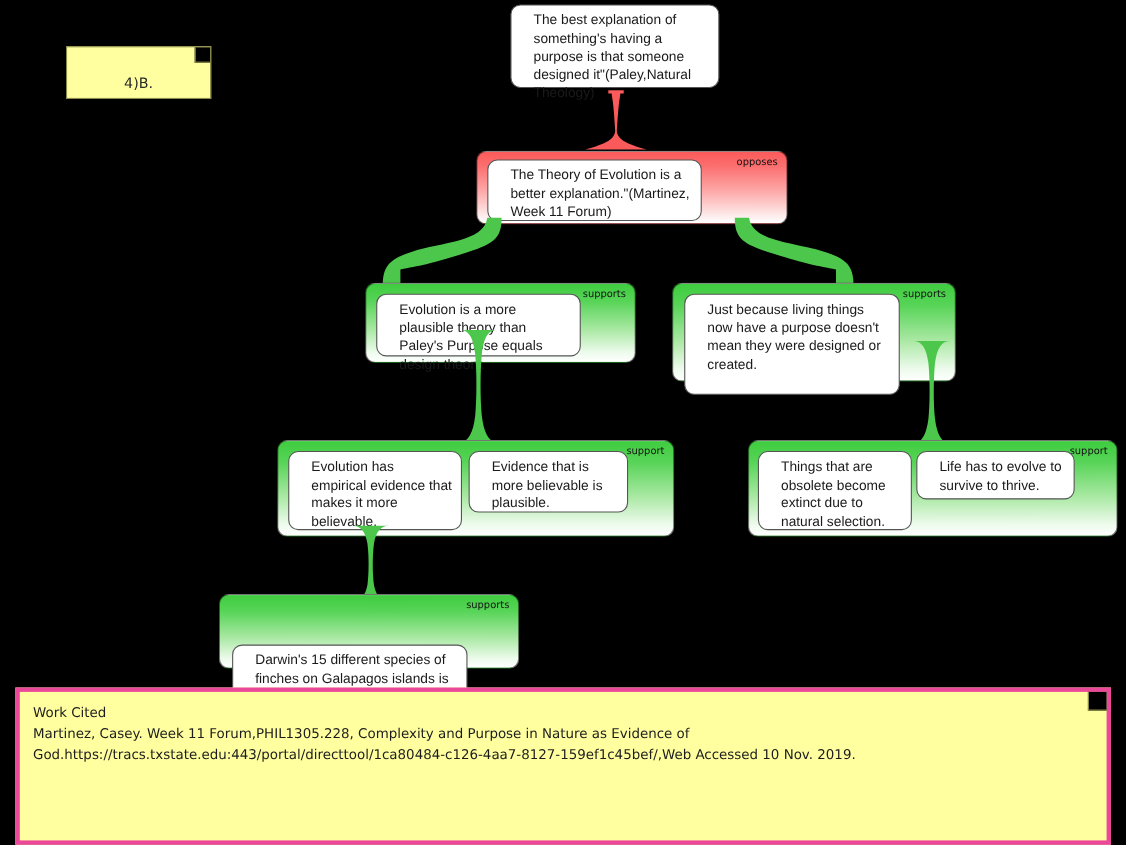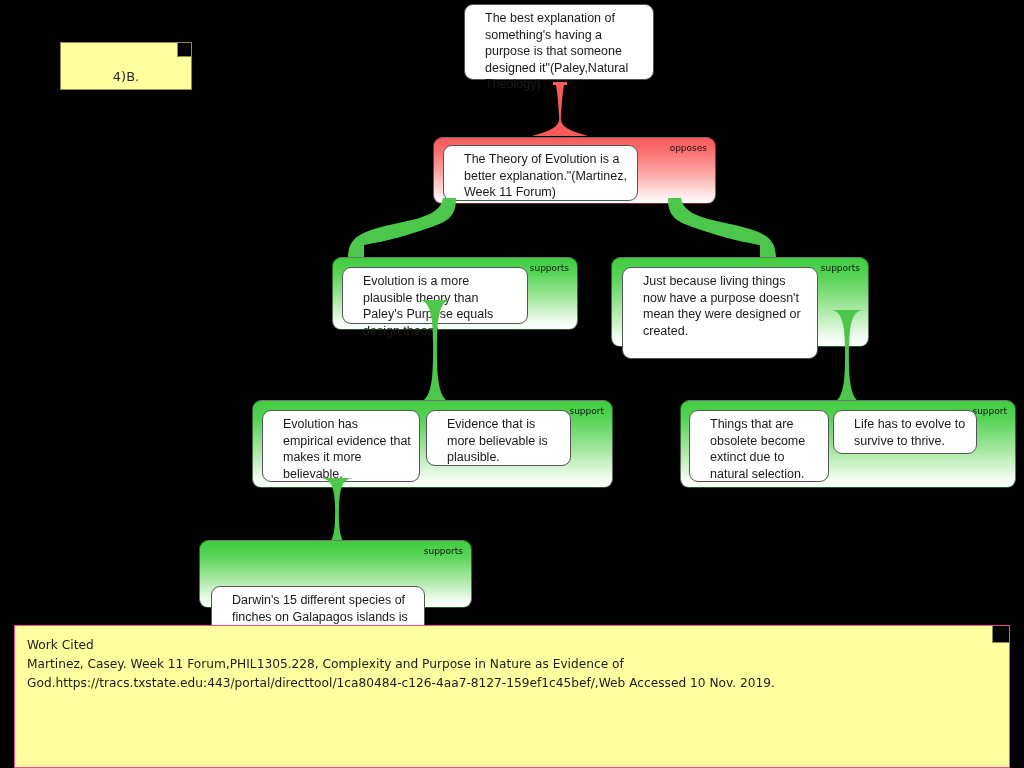--- a/index.html
+++ b/index.html
@@ -50,21 +50,21 @@
     line-height:16.5px;color:#1a1a1a;
   }
 
   
   .conn{position:absolute;}
   .conn svg{display:block;overflow:visible;}
 
   
   .footer{
     position:absolute;left:14px;top:625px;width:996px;height:143px;
-    background:#ffffa0;border:1px solid #ec4899;box-sizing:border-box;
+    background:#ffffa0;border:4px solid #ec4899;box-sizing:border-box;
     padding:10px 12px 0 12px;
   }
   .footer .fold{
     position:absolute;top:0;right:0;width:16px;height:16px;background:#000;
     border-left:1px solid #8a8a4a;border-bottom:1px solid #8a8a4a;
   }
   .cite{
     font-family:"DejaVu Sans",sans-serif;font-size:12.2px;color:#1c1c1c;
     line-height:19px;word-break:break-word;
   }

